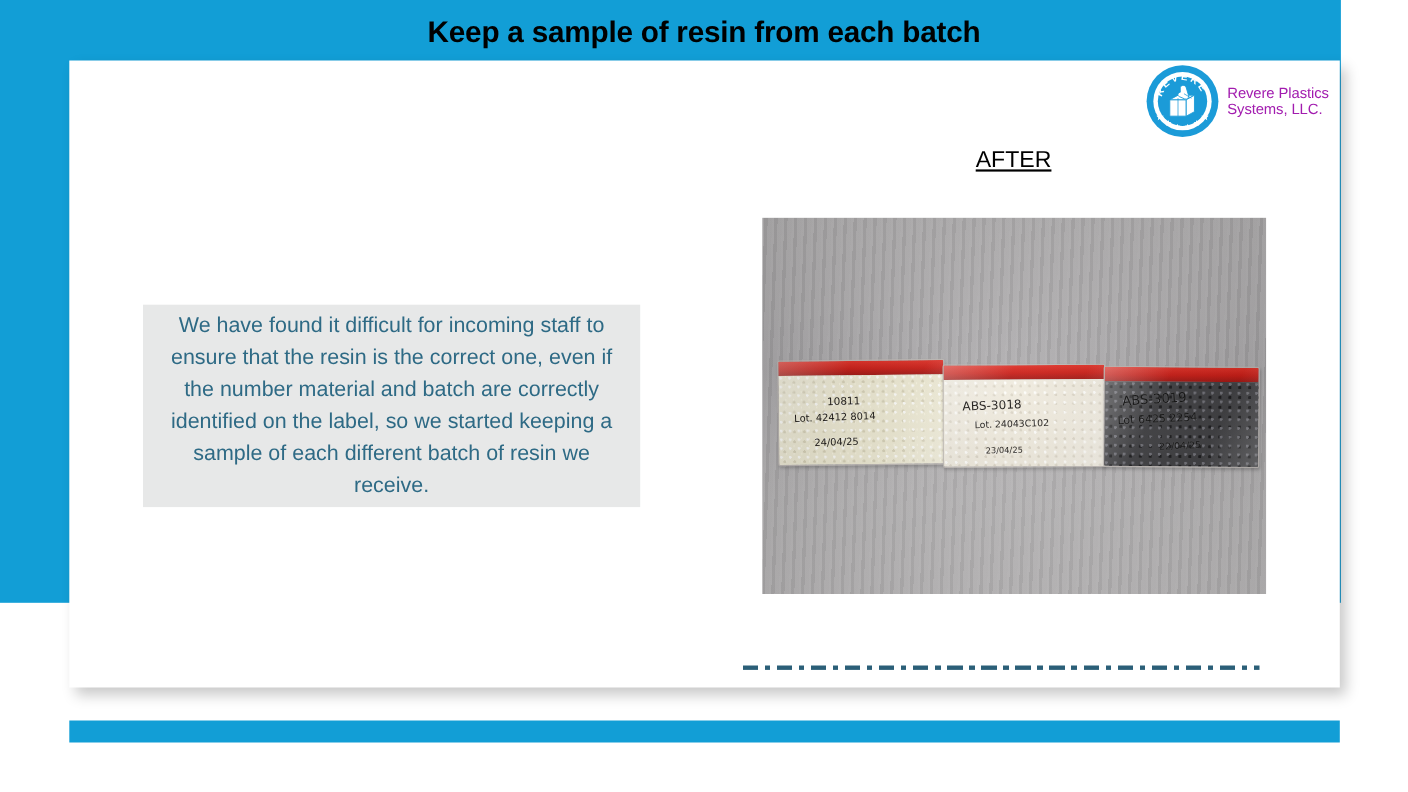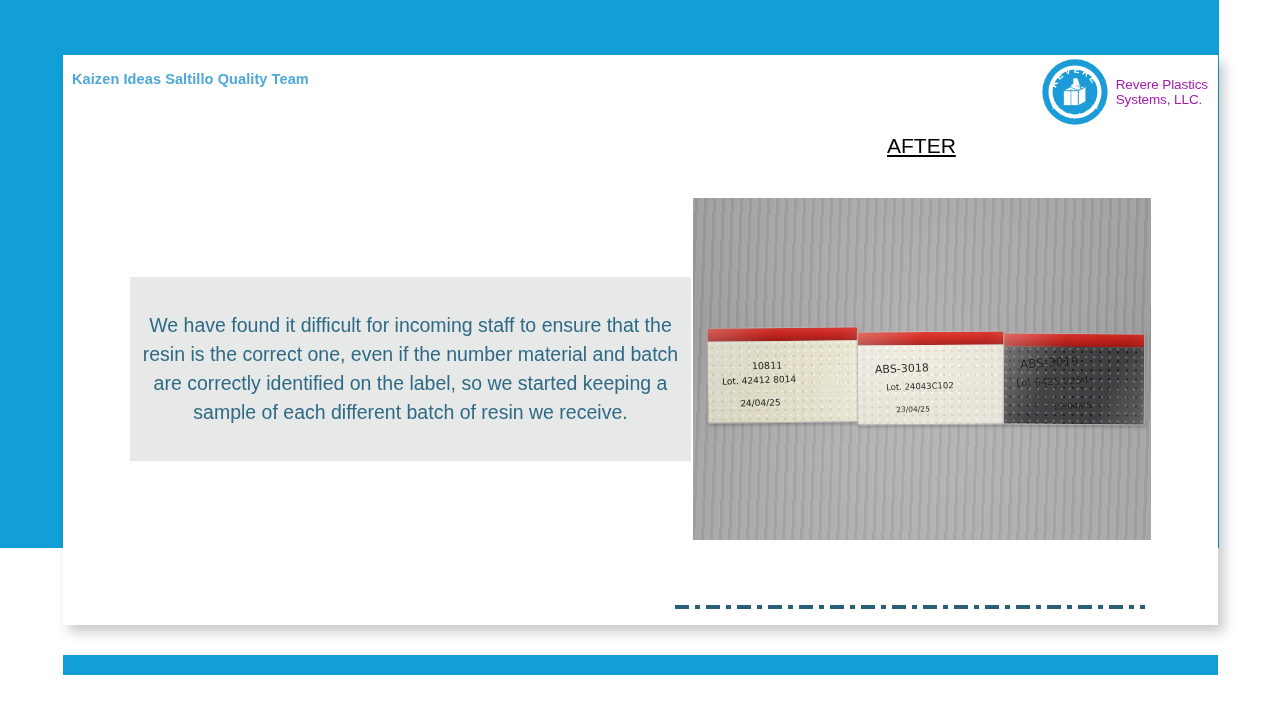--- a/index.html
+++ b/index.html
@@ -75,21 +75,21 @@
     font-size: 21px;
     font-weight: normal;
     color: #000000;
     text-decoration: underline;
     text-underline-offset: 2px;
   }
   
   .text-box {
     position: absolute;
     left: 67px; top: 222px;
-    width: 561px; height: 184px;
+    width: 452px; height: 184px;
     background: #E7E8E8;
     display: flex;
     align-items: center;
     justify-content: center;
   }
   .text-box p {
     font-size: 19.5px;
     line-height: 1.48;
     color: #2E6A85;
     text-align: center;
@@ -199,24 +199,24 @@
   .hand.lt { color: #151210; }
   .hand.on-black { color: #0a0a0a; text-shadow: 0 0 1px rgba(255,255,255,0.25); }
 </style>
 </head>
 <body>
 
 <div id="slide">
 
   <div class="bg-blue"></div>
 
+  <div class="slide-title">Keep a sample of resin from each batch</div>
 
   <div class="card">
 
-    <div class="card-header">Kaizen Ideas Saltillo Quality Team</div>
 
     <div class="logo-block">
       <svg class="logo-mark" viewBox="0 0 100 100">
         <circle cx="50" cy="50" r="48" fill="#1B9BD8"></circle>
         <circle cx="50" cy="50" r="39" fill="#ffffff"></circle>
         <circle cx="50" cy="50" r="33" fill="#1B9BD8"></circle>
         <path id="arcpath" d="M 22,50 A 28,28 0 0 1 78,50" fill="none"></path>
         <text font-size="13" font-weight="bold" fill="#ffffff" font-family="Liberation Sans, sans-serif" letter-spacing="3.2">
           <textPath href="#arcpath" startOffset="6%">REVERE</textPath>
         </text>

